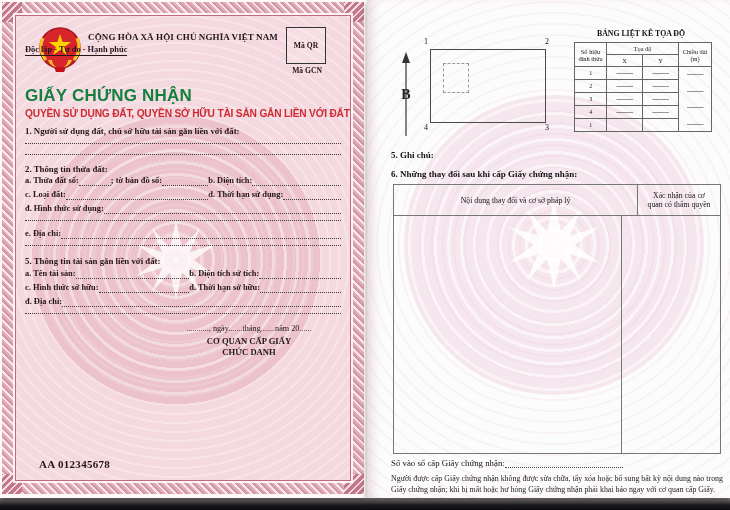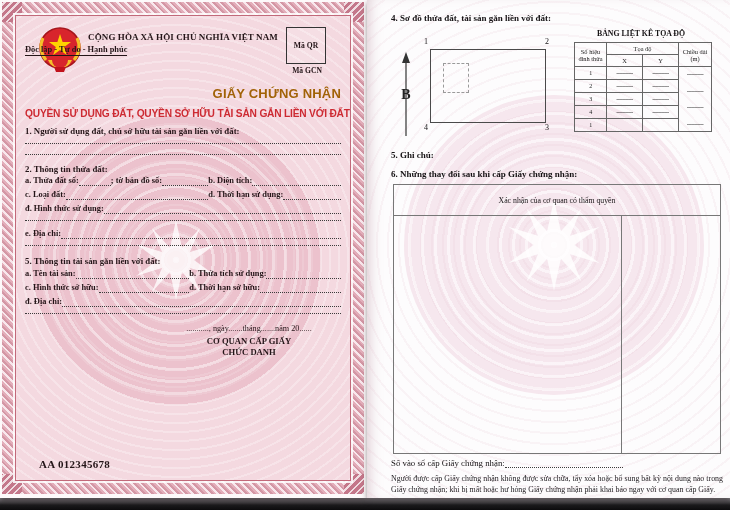--- a/index.html
+++ b/index.html
@@ -25,22 +25,22 @@
   .wm-star{position:absolute;left:50%;top:50%;transform:translate(-50%,-50%);opacity:.85;}
   .lp-text{color:#241518;padding-left:44px;}
   .lp-abs{position:absolute;left:9px;right:9px;}
   .lp-header-country{top:16px;text-align:center;font-weight:bold;font-size:9px;letter-spacing:.1px;}
   .lp-header-motto{top:29px;font-weight:bold;font-size:8.4px;}
   .lp-header-motto span{display:inline-block;border-bottom:1px solid #241518;padding-bottom:1px;}
   .emblem{position:absolute;left:22px;top:10px;}
   .qrbox{position:absolute;right:24px;top:11px;width:38px;height:35px;border:1px solid #333;
     display:flex;align-items:center;justify-content:center;font-weight:bold;font-size:7.6px;background:rgba(255,255,255,.15);}
   .gcn{position:absolute;right:20px;top:50px;width:46px;text-align:center;font-weight:bold;font-size:7.6px;}
-  .lp-title{top:70px;text-align:right;font-family:"Liberation Sans",sans-serif;font-weight:bold;
-    font-size:13px;color:#a16207;letter-spacing:.2px;}
+  .lp-title{top:70px;text-align:left;font-family:"Liberation Sans",sans-serif;font-weight:bold;
+    font-size:17px;color:#15803d;letter-spacing:.2px;}
   .lp-subtitle{top:92px;text-align:center;font-family:"Liberation Sans",sans-serif;font-weight:bold;
     font-size:10.2px;color:#cd2a32;letter-spacing:-.2px;white-space:nowrap;}
   .sec-head{font-weight:bold;font-size:8.8px;}
   .fline{display:flex;align-items:flex-end;font-weight:bold;font-size:8.4px;line-height:10px;}
   .dots{border-bottom:1px dotted #3c3c3c;height:8px;}
   .dots.fx{flex:1;}
   .dotline{border-bottom:1px dotted #3c3c3c;height:1px;}
   .half{display:flex;align-items:flex-end;}
   .signblock{position:absolute;left:158px;width:150px;top:308px;text-align:center;}
   .signdate{font-size:8.2px;font-weight:normal;}
@@ -154,21 +154,21 @@
         </div>
         <div class="lp-abs dotline" style="top:228px"></div>
 
         <div class="lp-abs sec-head" style="top:240px">5. Thông tin tài sản gắn liền với đất:</div>
         <div class="lp-abs fline" style="top:253px">
           <div class="half" style="width:52%">
             <span>a. Tên tài sản:</span>
             <span class="dots fx"></span>
           </div>
           <div class="half" style="width:48%">
-            <span>b. Thửa tích sử dụng:</span>
+            <span>b. Diện tích sử tích:</span>
             <span class="dots fx"></span>
           </div>
         </div>
         <div class="lp-abs fline" style="top:267px">
           <div class="half" style="width:52%">
             <span>c. Hình thức sở hữu:</span>
             <span class="dots fx"></span>
           </div>
           <div class="half" style="width:48%">
             <span>d. Thời hạn sở hữu:</span>
@@ -194,21 +194,20 @@
   </div>
 
   <div class="page-right">
     <div class="rp-rings"></div>
     <div class="wm-right">
       <svg class="wm-star" width="96" height="96" viewBox="0 0 84 84">
         <polygon fill="#ffffff" opacity="0.95" points="42,2 48,30 66,10 56,34 82,26 60,42 82,58 56,50 66,74 48,54 42,82 36,54 18,74 28,50 2,58 24,42 2,26 28,34 18,10 36,30"></polygon>
       </svg>
     </div>
 
-    <div class="rp-abs rp-head" style="left:24px;top:13px">4. Sơ đồ thửa đất, tài sản gắn liền với đất:</div>
 
     <svg class="rp-abs narrow-svg" style="left:30px;top:52px" width="18" height="86" viewBox="0 0 18 86">
       <line x1="9" y1="9" x2="9" y2="84" stroke="#333" stroke-width="1.2"></line>
       <polygon points="9,0 5,11 13,11" fill="#333"></polygon>
       <text x="9" y="47" text-anchor="middle" font-size="14" font-weight="bold" font-family="Liberation Serif, serif" fill="#222">B</text>
     </svg>
 
     <div class="rp-abs pcorner" style="left:54px;top:37px">1</div>
     <div class="rp-abs pcorner" style="left:175px;top:37px">2</div>
     <div class="plot-rect">
@@ -272,20 +271,21 @@
         <td></td>
       </tr>
       </tbody>
     </table>
 
     <div class="rp-abs rp-head" style="left:24px;top:150px">5. Ghi chú:</div>
     <div class="rp-abs rp-head" style="left:24px;top:169px">6. Những thay đổi sau khi cấp Giấy chứng nhận:</div>
 
     <div class="ch-table">
       <div class="ch-head">
+        <div class="ch-c1">Nội dung thay đổi và cơ sở pháp lý</div>
         <div class="ch-c2">Xác nhận của cơ quan có thẩm quyền</div>
       </div>
       <div class="ch-body">
         <div class="ch-c1"></div>
         <div class="ch-c2"></div>
       </div>
     </div>
 
     <div class="rp-abs bookline" style="left:24px;top:458px;width:240px">
       <span>Số vào sổ cấp Giấy chứng nhận:</span>

